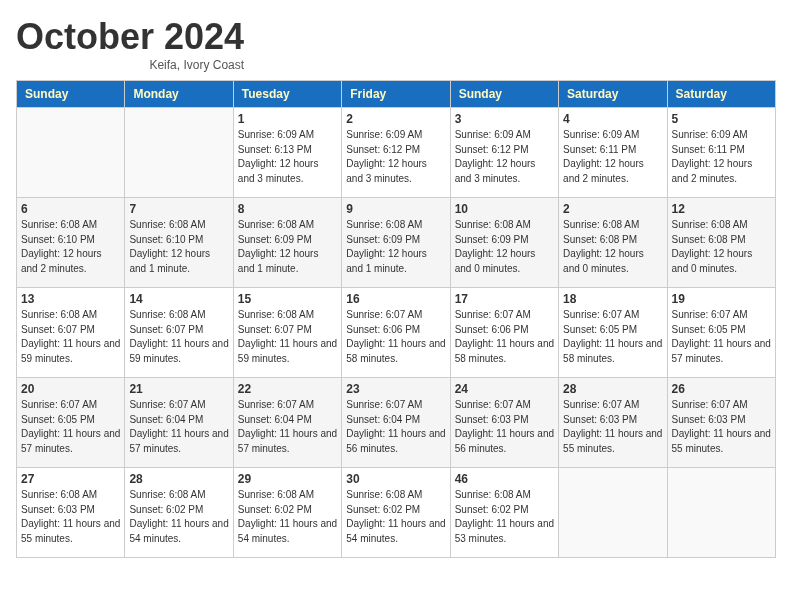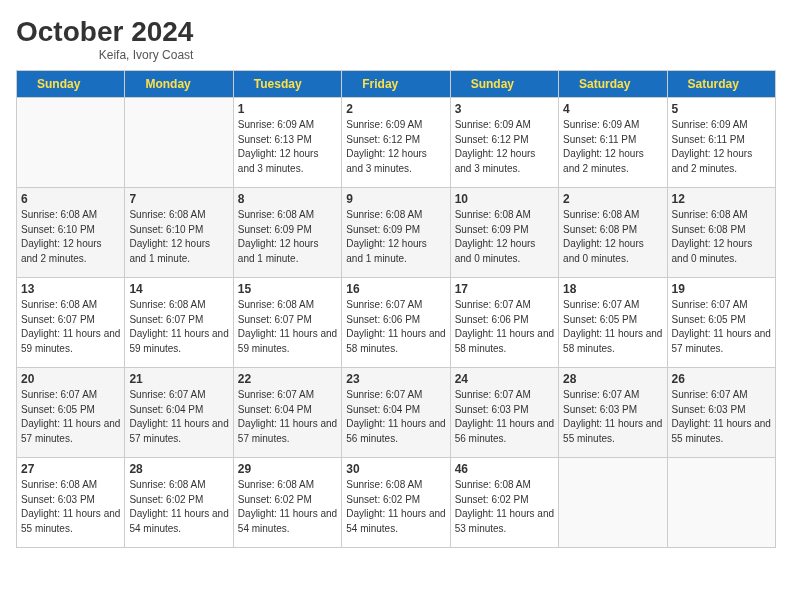--- a/index.html
+++ b/index.html
@@ -32,39 +32,39 @@
       color: #1a6ebf;
     }
     .logo-icon {
       width: 28px;
       height: 28px;
     }
     .title-block {
       text-align: right;
     }
     .month-title {
-      font-size: 28px;
+      font-size: 36px;
       font-weight: bold;
       color: #333;
     }
     .location {
       font-size: 12px;
       color: #555;
     }
     table {
       width: 100%;
       border-collapse: collapse;
       table-layout: fixed;
     }
     thead tr th {
       background: #1a6ebf;
-      color: #fde047;
+      color: #fef9c3;
       font-size: 12px;
       font-weight: bold;
-      padding: 6px 20px;
+      padding: 6px 8px;
       text-align: left;
       border: 1px solid #ccc;
     }
     tbody tr td {
       border: 1px solid #ccc;
       vertical-align: top;
       padding: 4px;
       height: 90px;
       background: #fff;
       font-size: 10px;

